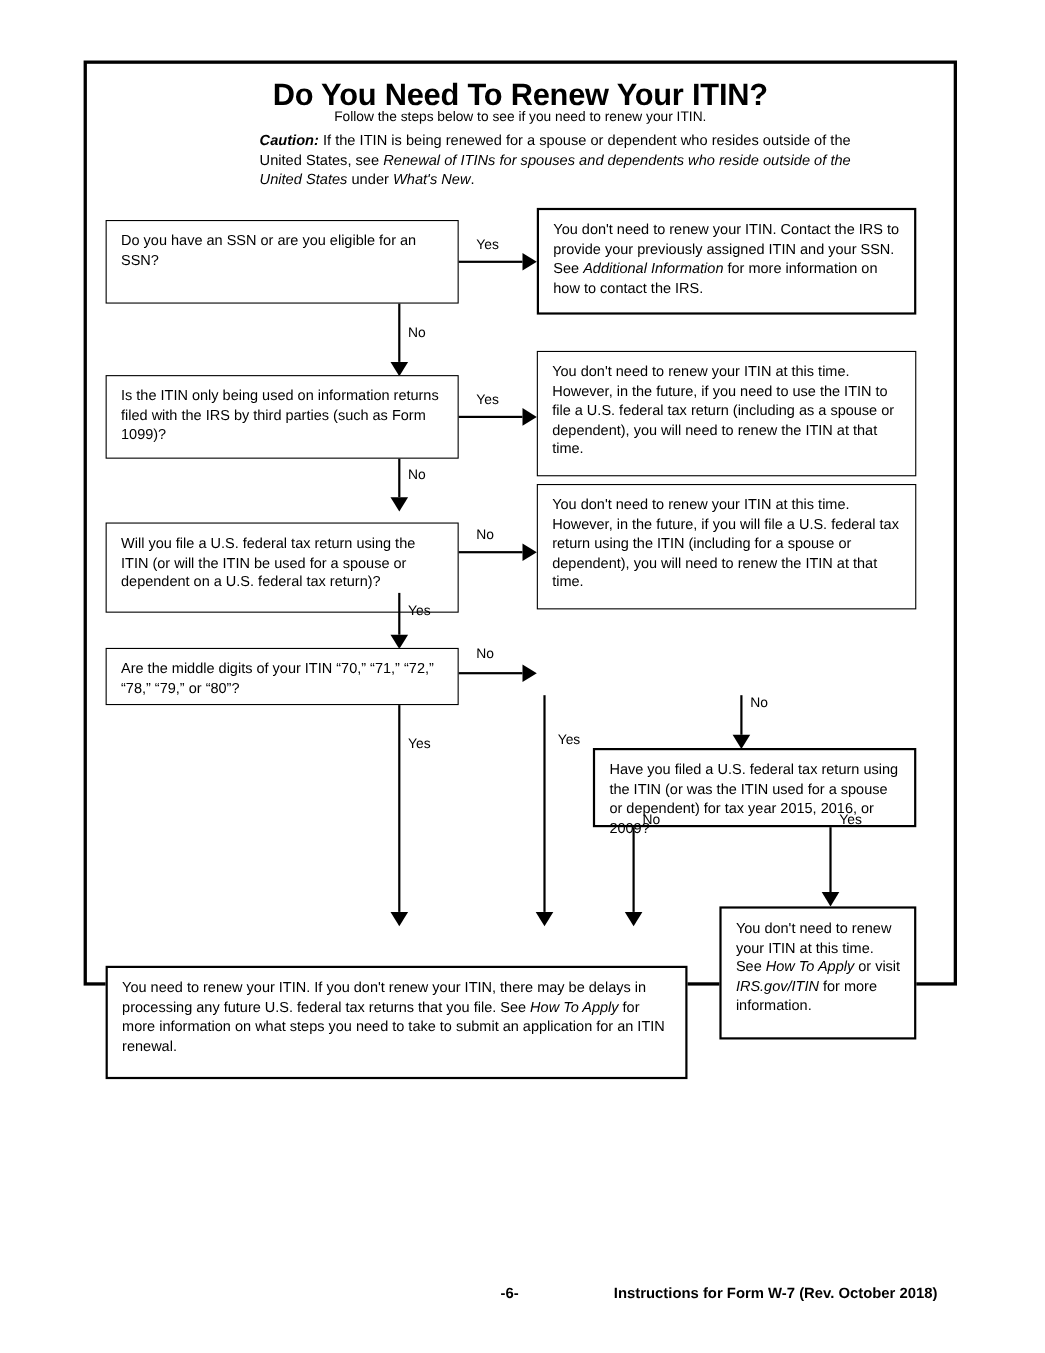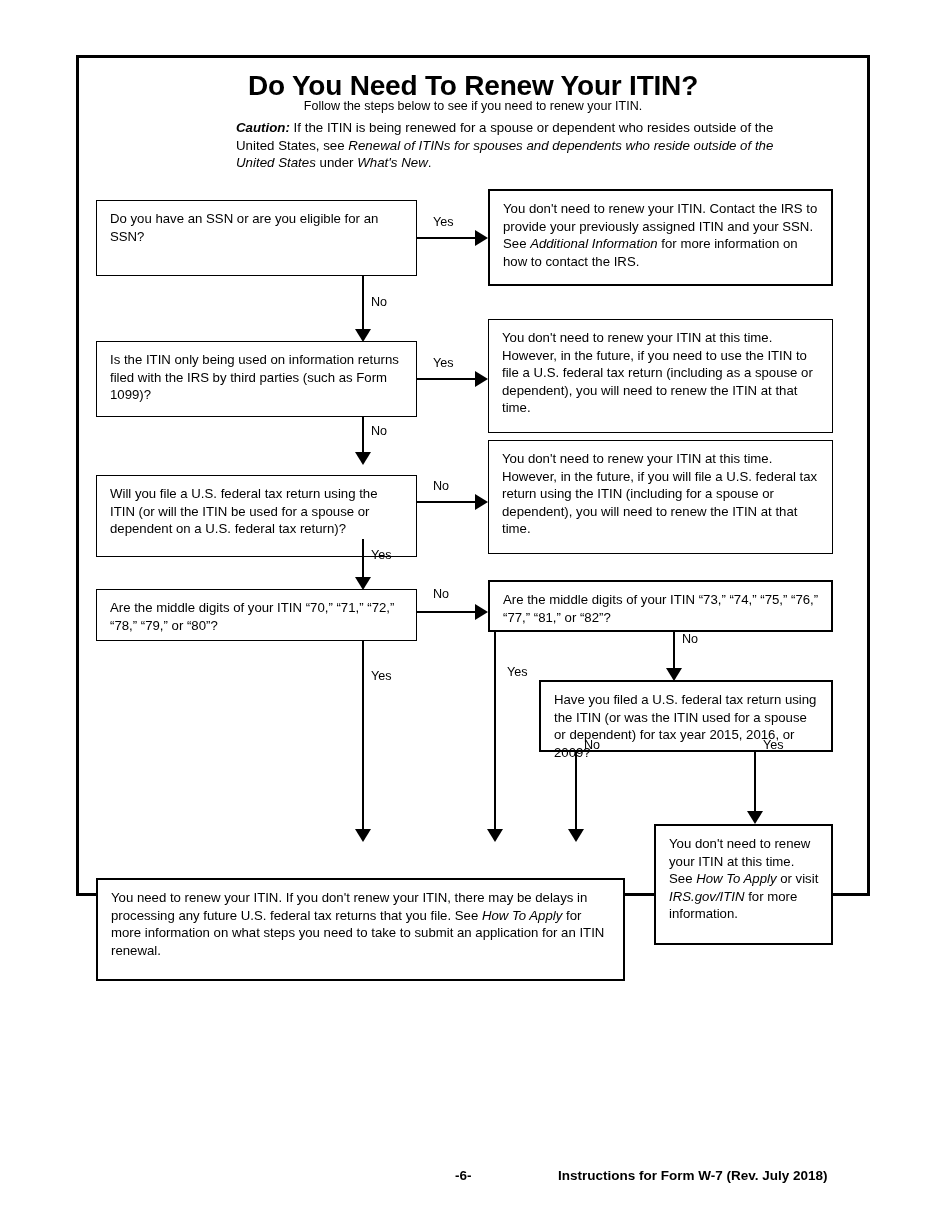--- a/index.html
+++ b/index.html
@@ -177,23 +177,20 @@
   <div class="edge-label" style="left:354px; top:421px;">No</div>
 
   <div class="vline" style="left:283px; top:481px; height:38px;"></div>
   <div class="arrow-down" style="left:275.5px; top:519px;"></div>
   <div class="edge-label" style="left:292px; top:490px;">Yes</div>
 
   <div class="fbox" style="left:17px; top:531px; width:321px; height:52px;">
     <span>Are the middle digits of your ITIN “70,” “71,” “72,” “78,” “79,” or “80”?</span>
   </div>
 
-  <div class="fbox heavy" style="left:409px; top:522px; width:345px; height:52px;">
-    <span>Are the middle digits of your ITIN “73,” “74,” “75,” “76,” “77,” “81,” or “82”?</span>
-  </div>
 
   <div class="hline" style="left:338px; top:553px; width:58px;"></div>
   <div class="arrow-right" style="left:396px; top:545.5px;"></div>
   <div class="edge-label" style="left:354px; top:529px;">No</div>
 
   <div class="vline" style="left:283px; top:583px; height:188px;"></div>
   <div class="arrow-down" style="left:275.5px; top:771px;"></div>
   <div class="edge-label" style="left:292px; top:611px;">Yes</div>
 
   <div class="vline" style="left:594px; top:574px; height:36px;"></div>
@@ -220,13 +217,13 @@
     <span>You need to renew your ITIN. If you don't renew your ITIN, there may be delays in processing any future U.S. federal tax returns that you file. See </span><span class="it">How To Apply</span><span> for more information on what steps you need to take to submit an application for an ITIN renewal.</span>
   </div>
 
   <div class="fbox heavy" style="left:575px; top:766px; width:179px; height:121px;">
     <span>You don't need to renew your ITIN at this time. See </span><span class="it">How To Apply</span><span> or visit </span><span class="it">IRS.gov/ITIN</span><span> for more information.</span>
   </div>
 
 </div>
 
 <div id="footer-page">-6-</div>
-<div id="footer-doc">Instructions for Form W-7 (Rev. July 2018)</div>
+<div id="footer-doc">Instructions for Form W-7 (Rev. October 2018)</div>
 
 </body></html>

